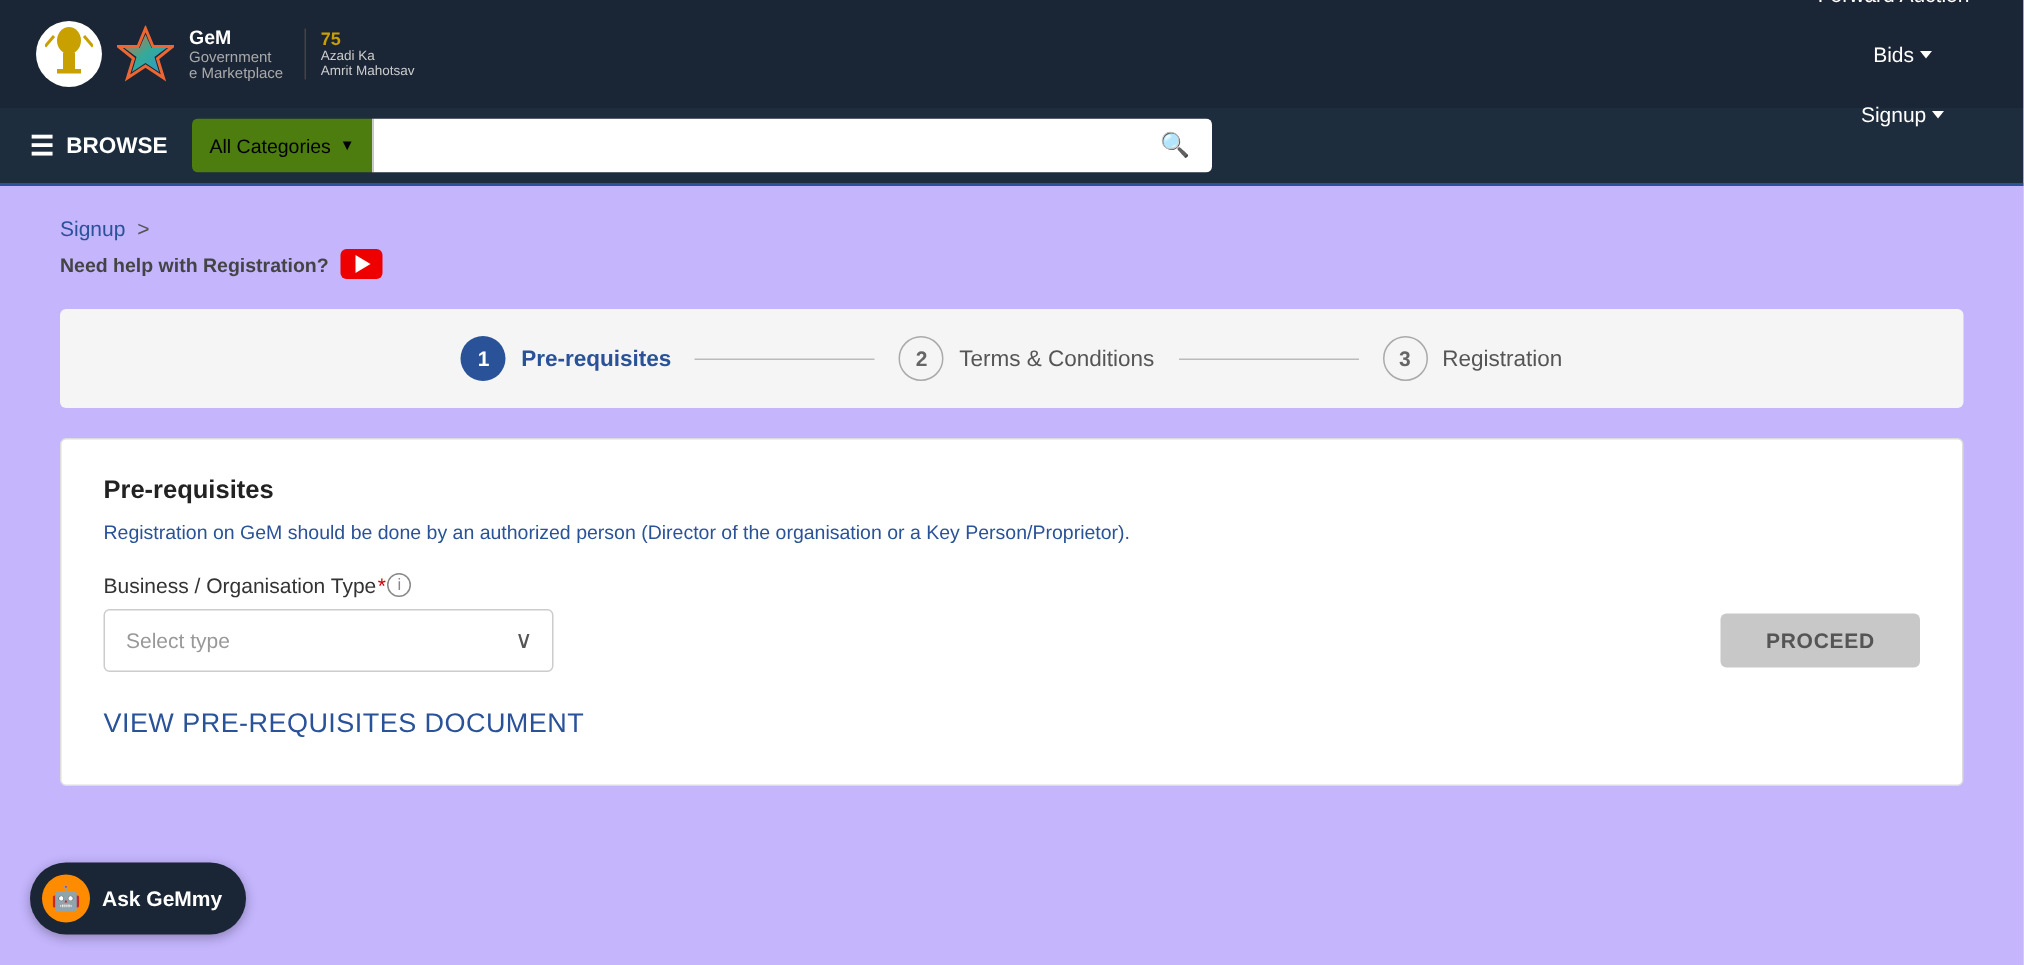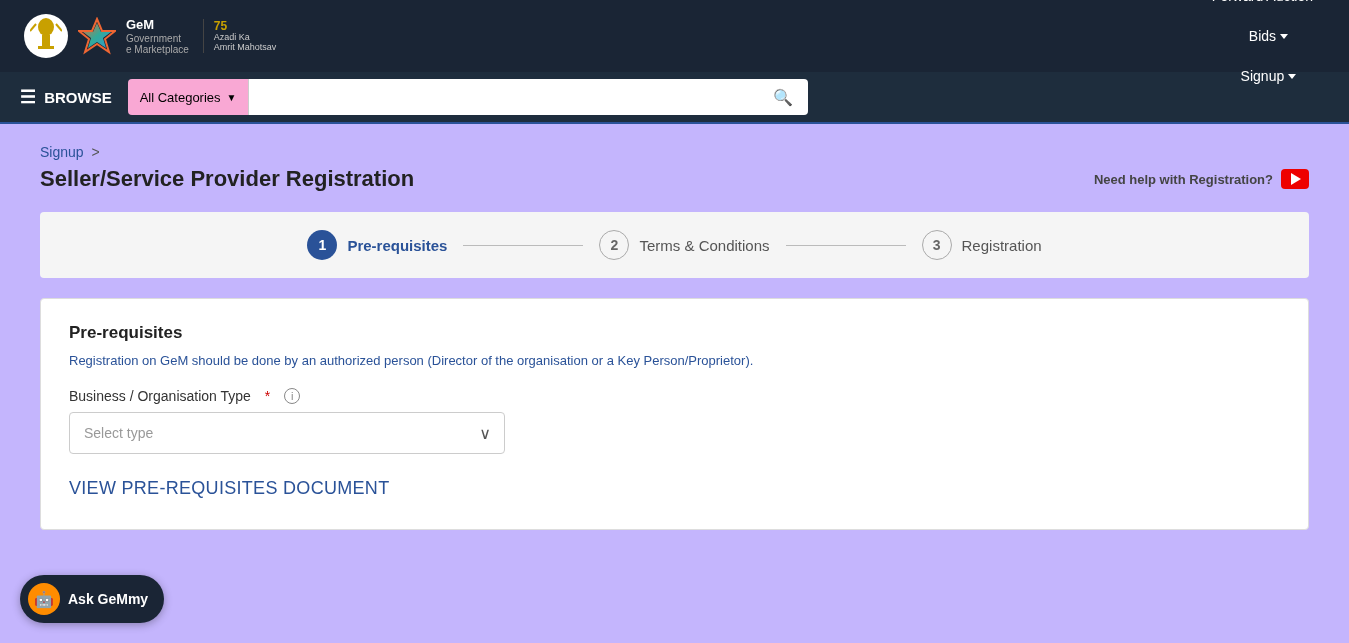--- a/index.html
+++ b/index.html
@@ -97,21 +97,21 @@
     .hamburger { font-size: 18px; }
     .search-bar {
       display: flex;
       flex: 1;
       max-width: 680px;
       height: 36px;
       border-radius: 4px;
       overflow: hidden;
     }
     .search-category {
-      background: #f9a8d4;
+      background: #4d7c0f;
       border: none;
       padding: 0 12px;
       font-size: 13px;
       border-right: 1px solid #ccc;
       cursor: pointer;
       display: flex;
       align-items: center;
       gap: 6px;
       white-space: nowrap;
     }
@@ -261,36 +261,36 @@
       font-size: 13px;
       color: #2a5298;
       margin-bottom: 20px;
     }
     .field-label {
       font-size: 14px;
       color: #333;
       margin-bottom: 8px;
       display: flex;
       align-items: center;
-      gap: 14px;
+      gap: 1px;
     }
     .required { color: #c00; }
     .info-icon {
       width: 16px; height: 16px;
       border-radius: 50%;
       border: 1px solid #888;
       color: #888;
       font-size: 11px;
       display: inline-flex;
       align-items: center;
       justify-content: center;
       cursor: pointer;
     }
     .select-wrapper {
-      width: 436px;
+      width: 300px;
       position: relative;
     }
     .select-field {
       width: 100%;
       height: 42px;
       border: 1px solid #ccc;
       border-radius: 4px;
       padding: 0 40px 0 14px;
       font-size: 14px;
       color: #999;
@@ -440,21 +440,20 @@
 </div>
 
 <div class="main-content">
 
   <div class="breadcrumb">
     <a class="breadcrumb-link">Signup</a>
     <span class="breadcrumb-sep">&gt;</span>
   </div>
 
   <div class="page-title">
-    <span>Seller/Service Provider Registration</span>
     <div class="help-text">
       <span>Need help with Registration?</span>
       <div class="yt-icon">
         <div class="yt-play"></div>
       </div>
     </div>
   </div>
 
   <div class="steps-bar">
     <div class="step">
@@ -489,20 +488,21 @@
         <select class="select-field">
           <option value="">Select type</option>
           <option value="proprietor">Proprietorship</option>
           <option value="partnership">Partnership</option>
           <option value="company">Private Limited Company</option>
           <option value="llp">LLP</option>
           <option value="trust">Trust/Society</option>
         </select>
         <span class="select-arrow">∨</span>
       </div>
+      <button class="proceed-btn">PROCEED</button>
     </div>
 
     <a class="view-doc-link">VIEW PRE-REQUISITES DOCUMENT</a>
   </div>
 </div>
 
 <div class="chat-widget">
   <div class="chat-avatar">🤖</div>
   <span>Ask GeMmy</span>
 </div>

